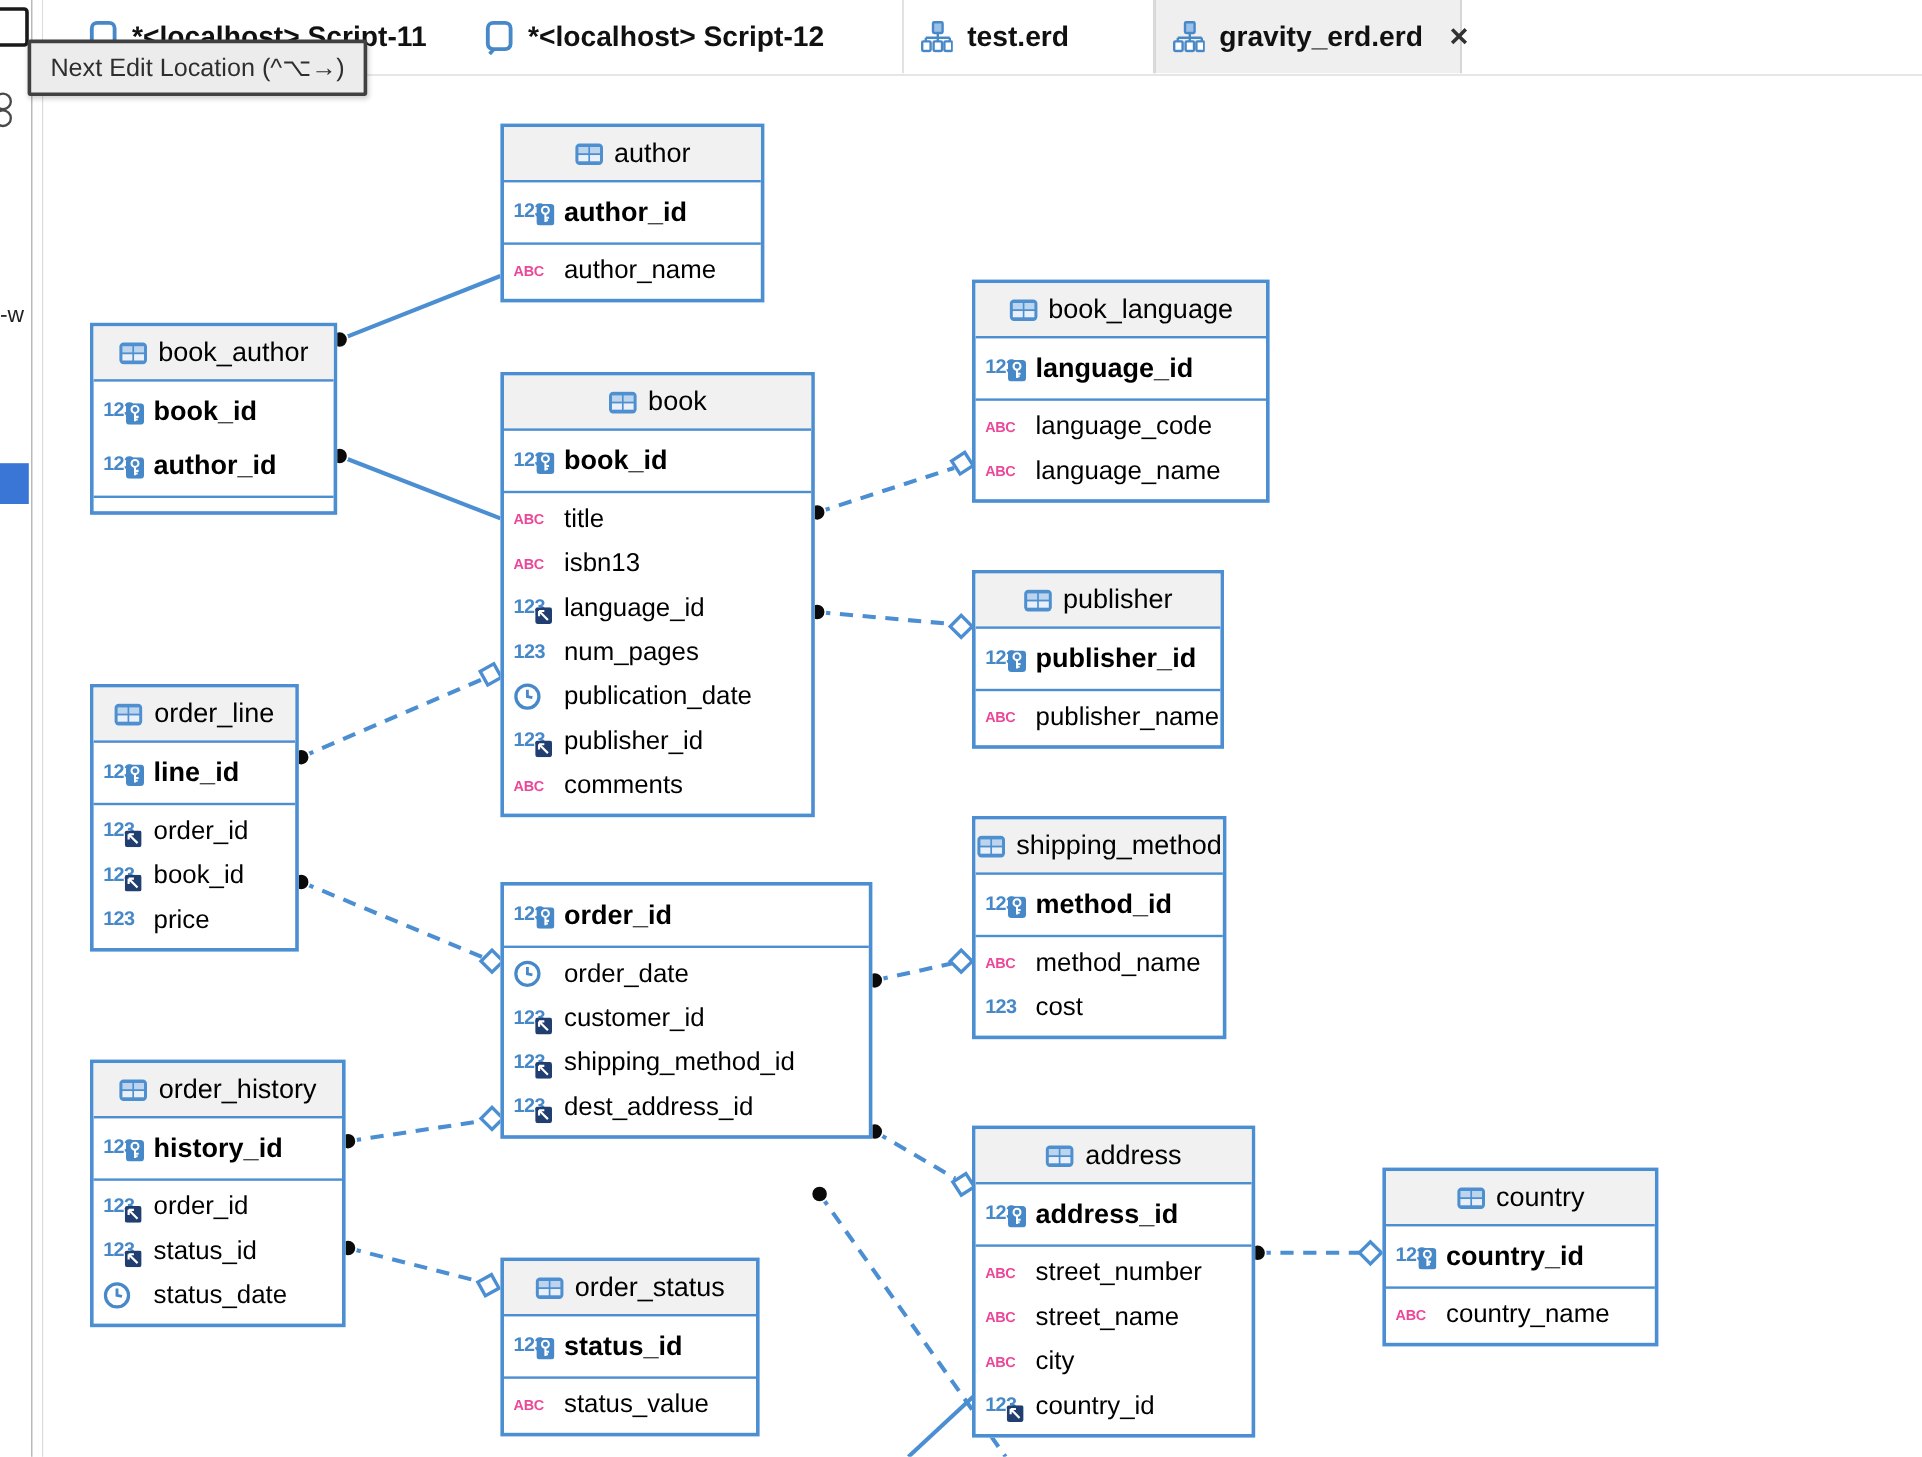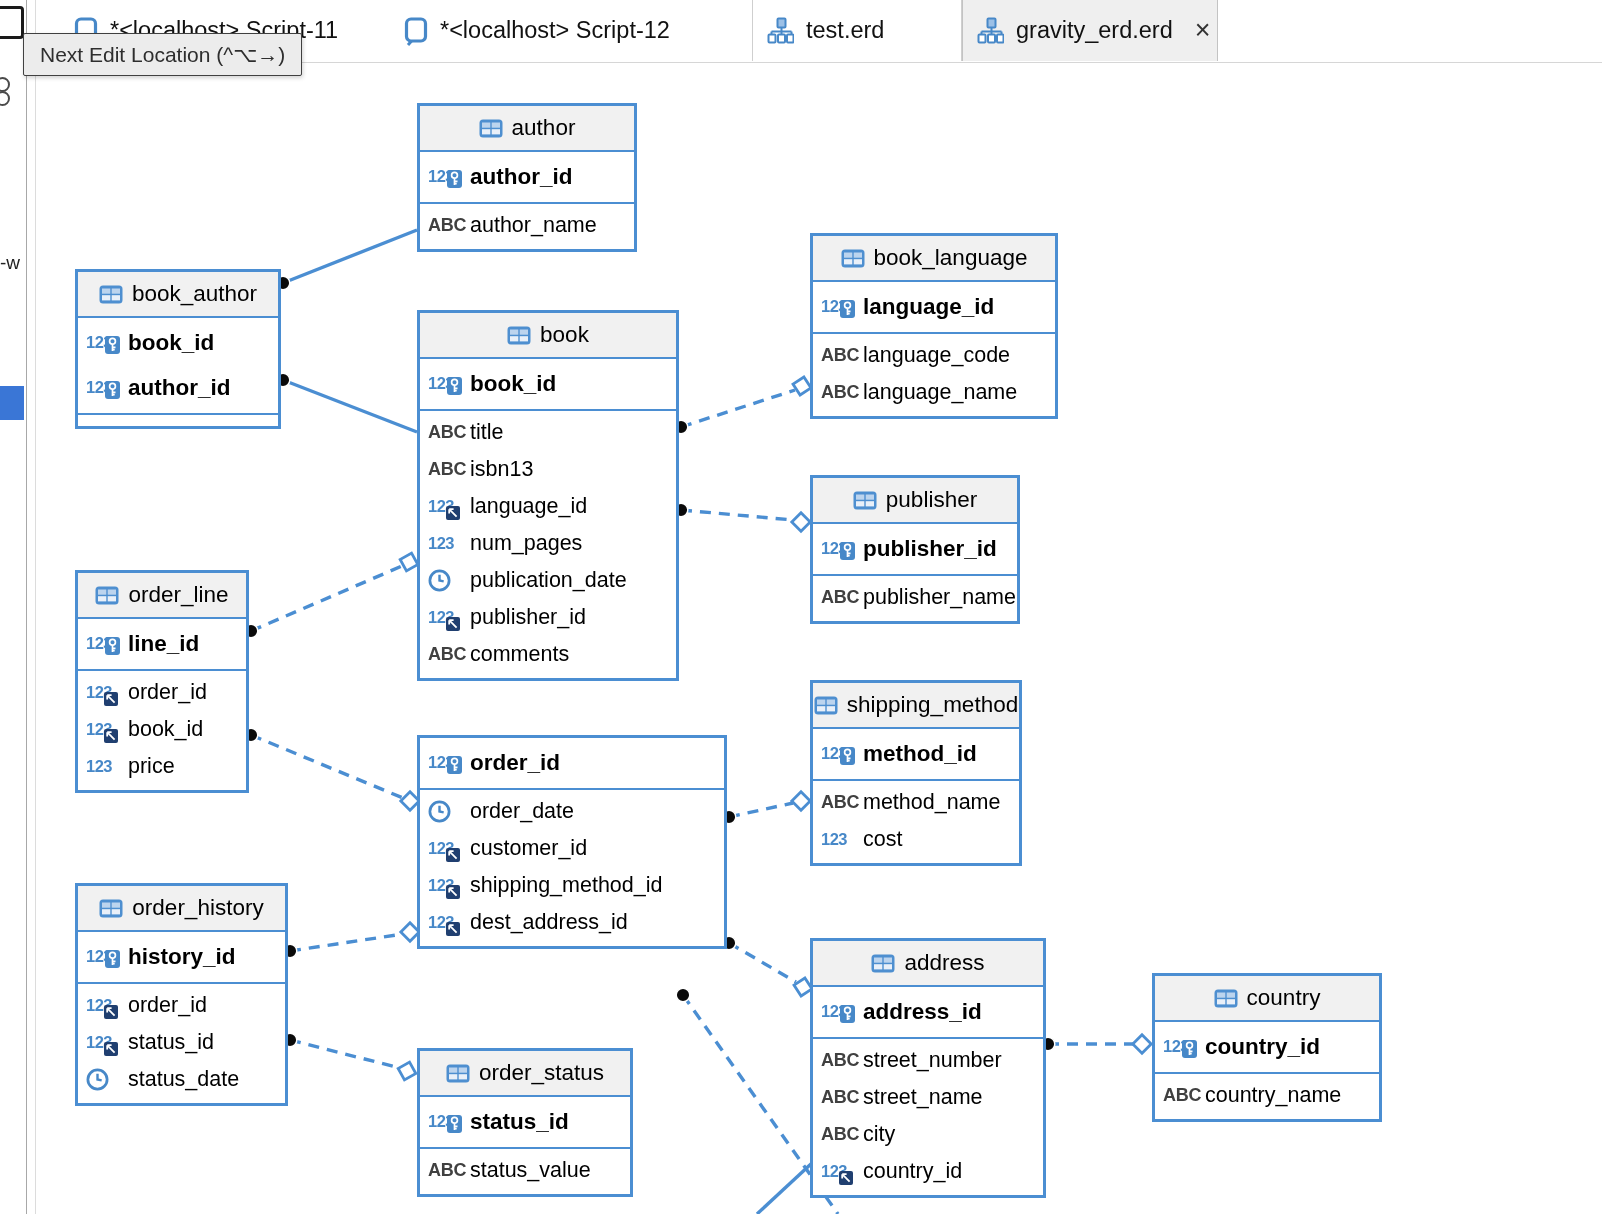--- a/index.html
+++ b/index.html
@@ -5,35 +5,35 @@
   html,body{margin:0;padding:0;}
   body{
     width:1602px;height:1214px;position:relative;overflow:hidden;
     background:#ffffff;
     font-family:"Liberation Sans","DejaVu Sans",sans-serif;
     -webkit-user-select:none;
   }
   
   .tabbar{
     position:absolute;left:36px;top:0;right:0;height:62px;
-    background:#ffffff;border-bottom:1px solid #d6d6d6;z-index:10;
+    background:#ffffff;border-bottom:1px solid #d6d6d6;z-index:10;font-weight:bold;
   }
   .tab{
     position:absolute;top:0;height:61px;display:flex;align-items:center;
     gap:12px;padding:0 14px;box-sizing:border-box;background:#ffffff;
     font-size:23.5px;color:#111;white-space:nowrap;cursor:default;
   }
   .tab .ticon-wrap{display:flex;align-items:center;}
   .tab.bordered{border-left:1px solid #cfcfcf;border-right:1px solid #cfcfcf;}
   .tab.active{background:#efefef;border-left:1px solid #c3c3c3;border-right:1px solid #c3c3c3;}
   .tab .close{font-size:27px;color:#333;margin-left:10px;line-height:1;}
   
   .tooltip{
     position:absolute;left:23px;top:33px;height:41px;z-index:30;
-    background:#ececec;border:1px solid #404040;border-radius:2px;
+    background:#ececec;border:3px solid #404040;border-radius:2px;
     display:flex;align-items:center;padding:0 16px;font-size:21px;color:#2e2e2e;
     box-shadow:1px 2px 4px rgba(0,0,0,0.18);white-space:nowrap;
   }
   
   .left-strip{
     position:absolute;left:0;top:0;width:26px;height:100%;
     background:#ffffff;border-right:1px solid #a8a8a8;z-index:9;overflow:hidden;
   }
   .canvas-left-border{position:absolute;left:35px;top:0;bottom:0;width:1px;background:#dcdcdc;z-index:4;}
   .strip-icon-top{position:absolute;left:-8px;top:6px;width:26px;height:27px;border:3px solid #1a1a1a;border-radius:4px;}
@@ -51,21 +51,21 @@
     background:#f1f1f1;border-bottom:2.5px solid #4b8ed2;
     font-size:22.5px;color:#000;
   }
   .sec{padding:3px 0 5px 0;}
   .sec.pk{border-bottom:2.5px solid #4b8ed2;padding:2px 0 3px 0;}
   .sec.empty{height:11px;padding:0;}
   .crow{display:flex;align-items:center;padding:0 8px 0 8px;height:37px;font-size:21.5px;color:#000;}
   .crow.pk{height:45px;font-weight:700;font-size:22.5px;}
   .ticon{width:42px;min-width:42px;position:relative;display:flex;align-items:center;}
   .num{color:#4788c8;font-weight:700;font-size:16.5px;letter-spacing:-0.5px;}
-  .abc{color:#404040;font-weight:700;font-size:18px;letter-spacing:-0.3px;}
+  .abc{color:#ec4899;font-weight:700;font-size:12px;letter-spacing:-0.3px;}
   .badge{position:absolute;left:18px;bottom:-4px;display:flex;}
   .crow.pk .badge{left:19px;bottom:-2px;}
 </style>
 </head>
 <body>
 
 <svg id="lines" width="1602" height="1214">
     <line x1="283" y1="283" x2="417" y2="230" stroke="#4b8ed2" stroke-width="3.4"></line>
     <circle cx="283" cy="283" r="6.8" fill="#0a0a0a" stroke="#ffffff" stroke-width="1.5"></circle>
     <line x1="283" y1="380" x2="417" y2="432" stroke="#4b8ed2" stroke-width="3.4"></line>

